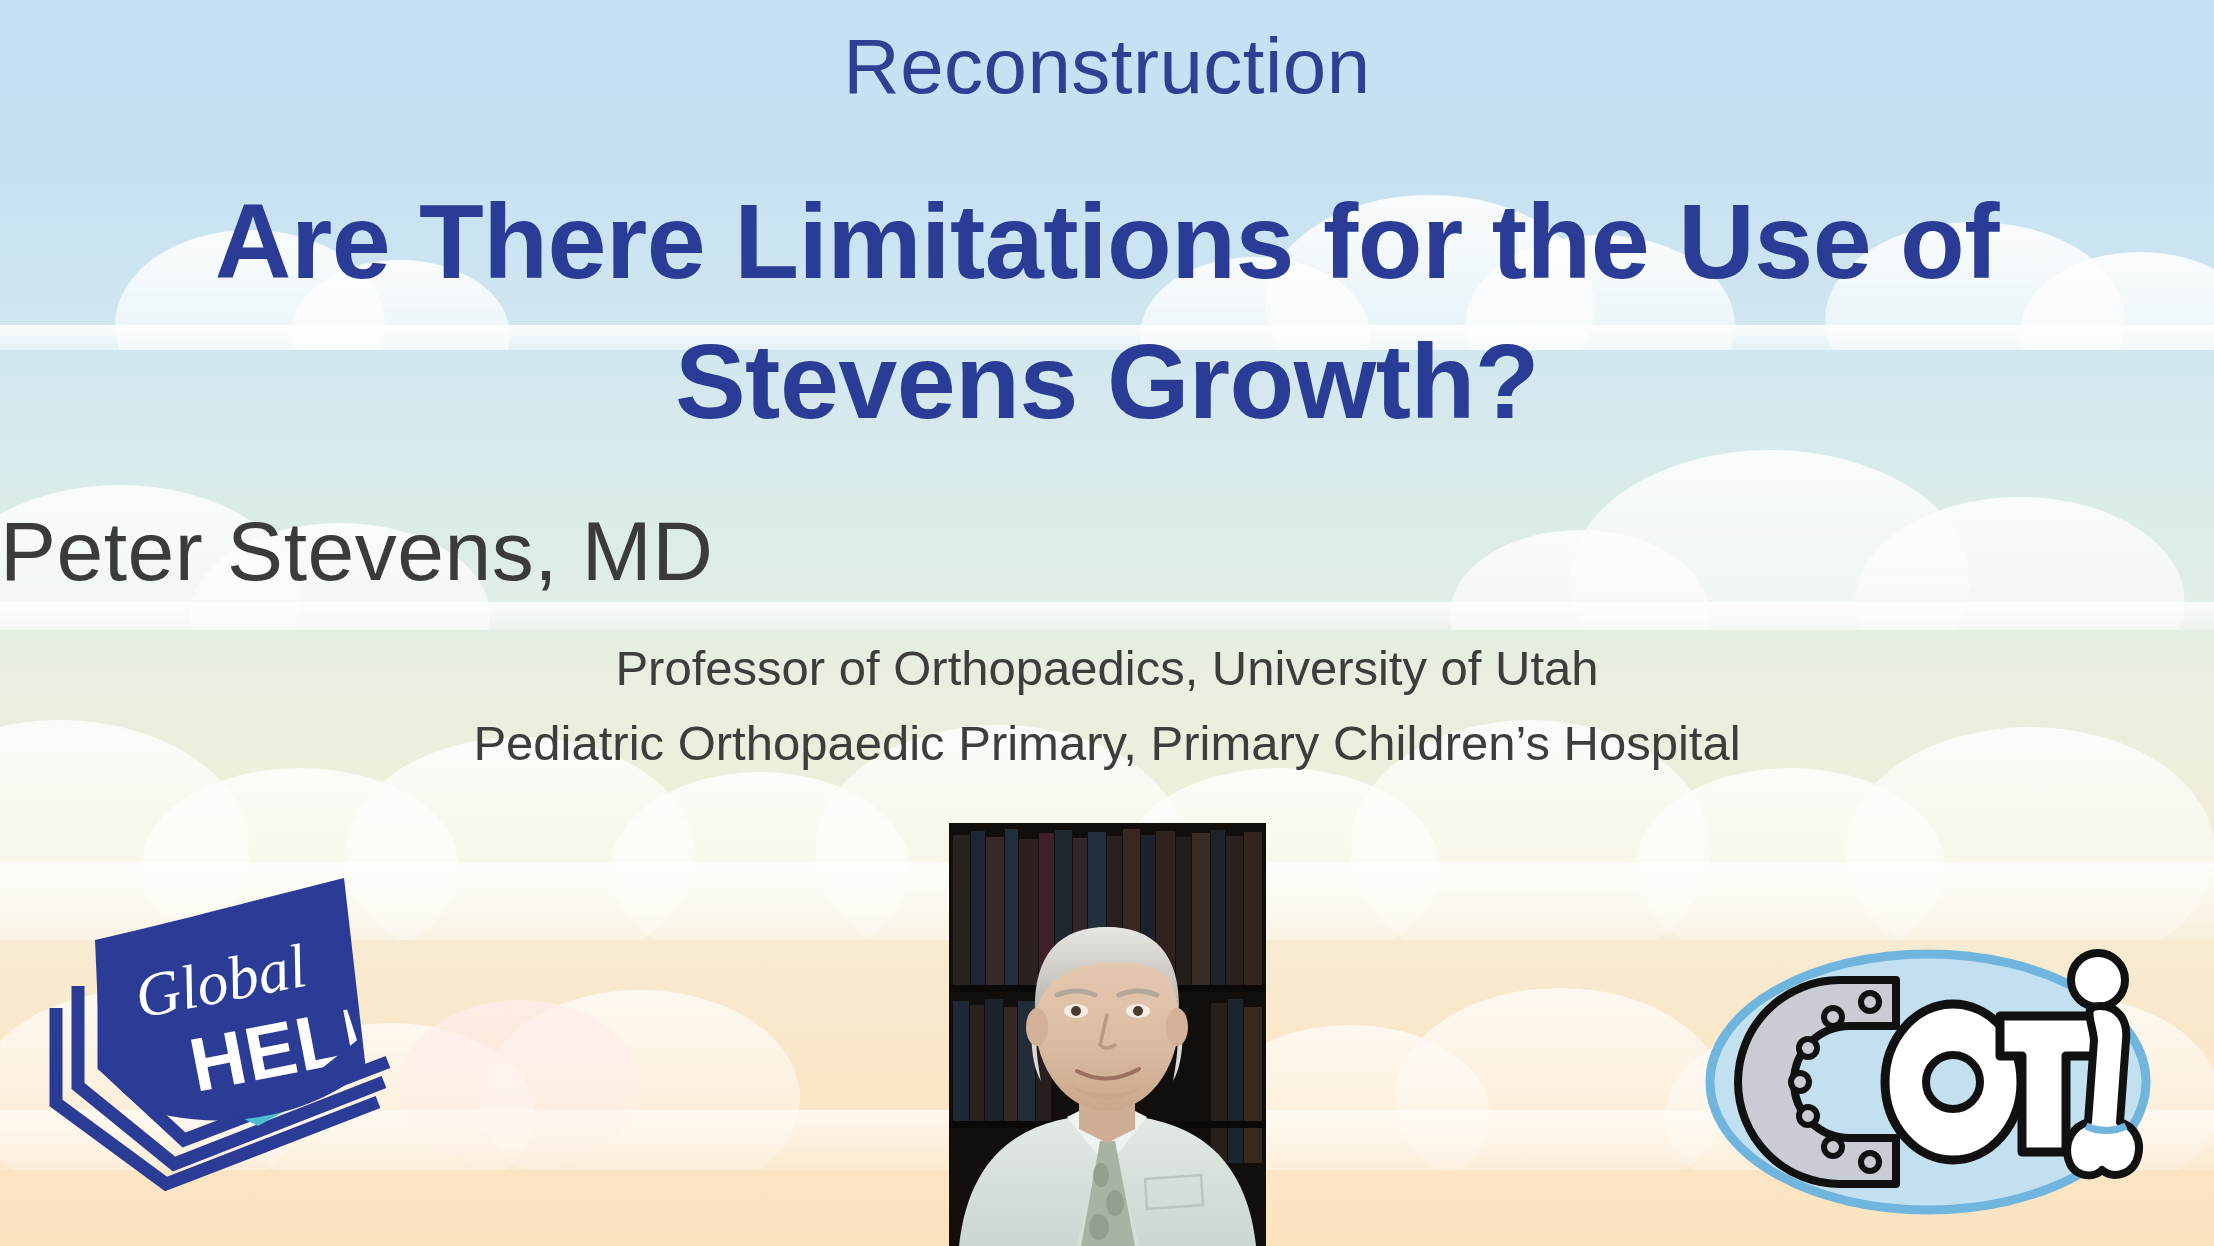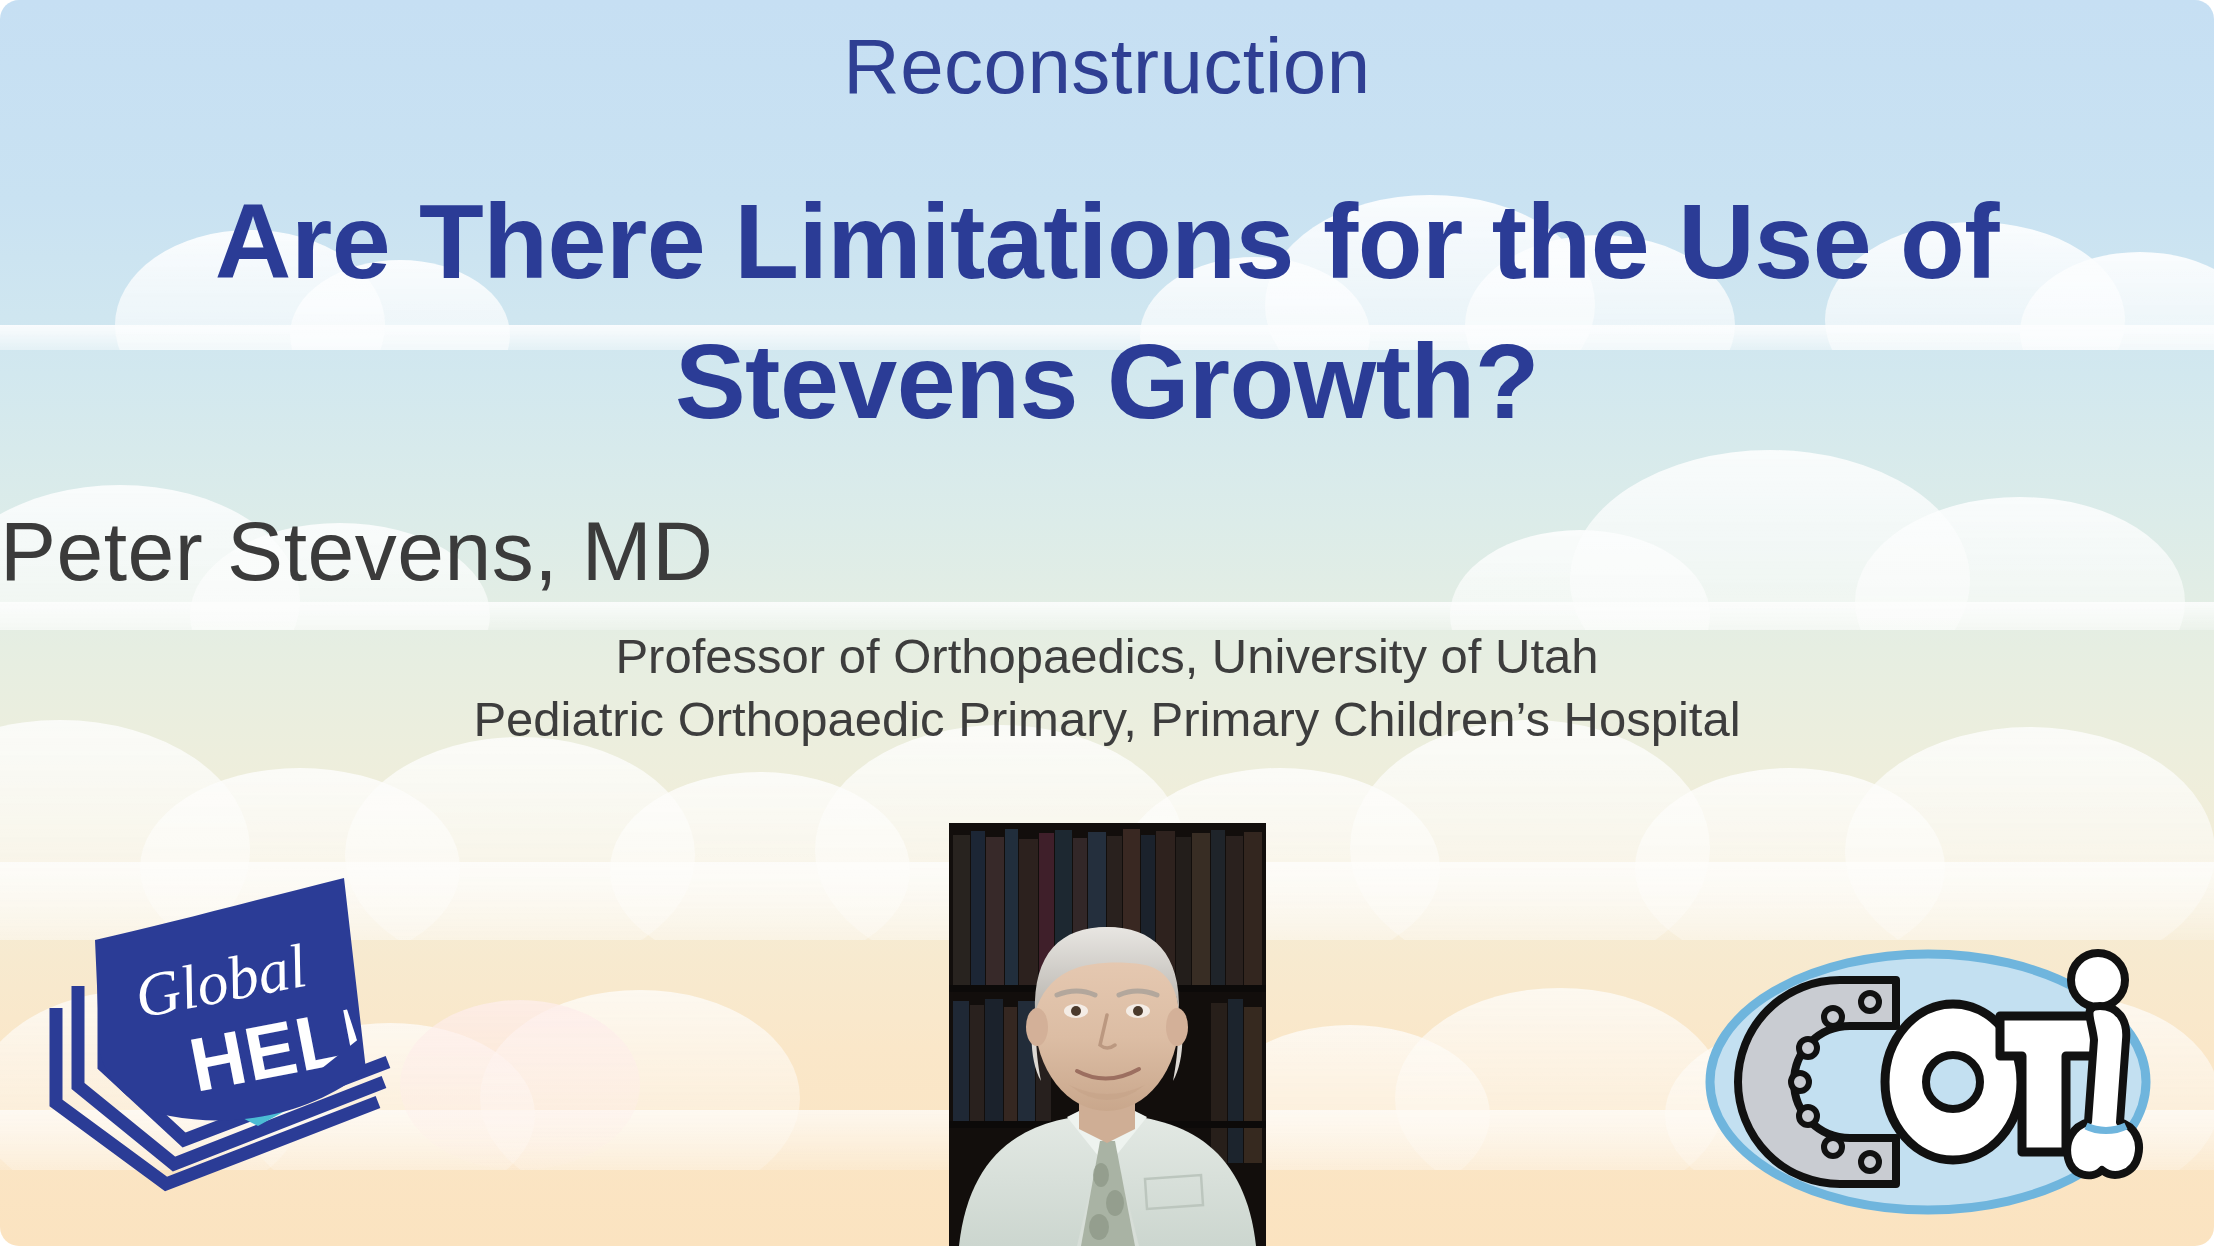--- a/index.html
+++ b/index.html
@@ -13,21 +13,20 @@
     background:linear-gradient(180deg,
       #c6dff3 0%,
       #c9e2f2 16%,
       #d2e8ef 30%,
       #dcece9 42%,
       #e6eee2 52%,
       #eeeedc 62%,
       #f5ecd4 72%,
       #fae7c9 84%,
       #fbe3c0 100%);
-    border-radius:19px;
   }
 
   
   .cloudlayer{position:absolute;left:0;width:100%;pointer-events:none;}
   .cloudlayer svg{display:block;width:100%;height:100%;}
 
   
   .kicker{
     position:absolute;
     left:0;right:0;
@@ -63,21 +62,21 @@
   .affil{
     position:absolute;
     left:0;right:0;
     top:625px;
     text-align:center;
     font-size:49px;
     font-weight:400;
     color:#3d3d3d;
     line-height:1.28;
   }
-  .affil div{margin:0;padding:0;}
+  .affil div{margin:12px;padding:0;}
 
   
   .photo{
     position:absolute;
     left:949px;
     top:823px;
     width:317px;
     height:423px;
     overflow:hidden;
     background:#0a0a0a;

